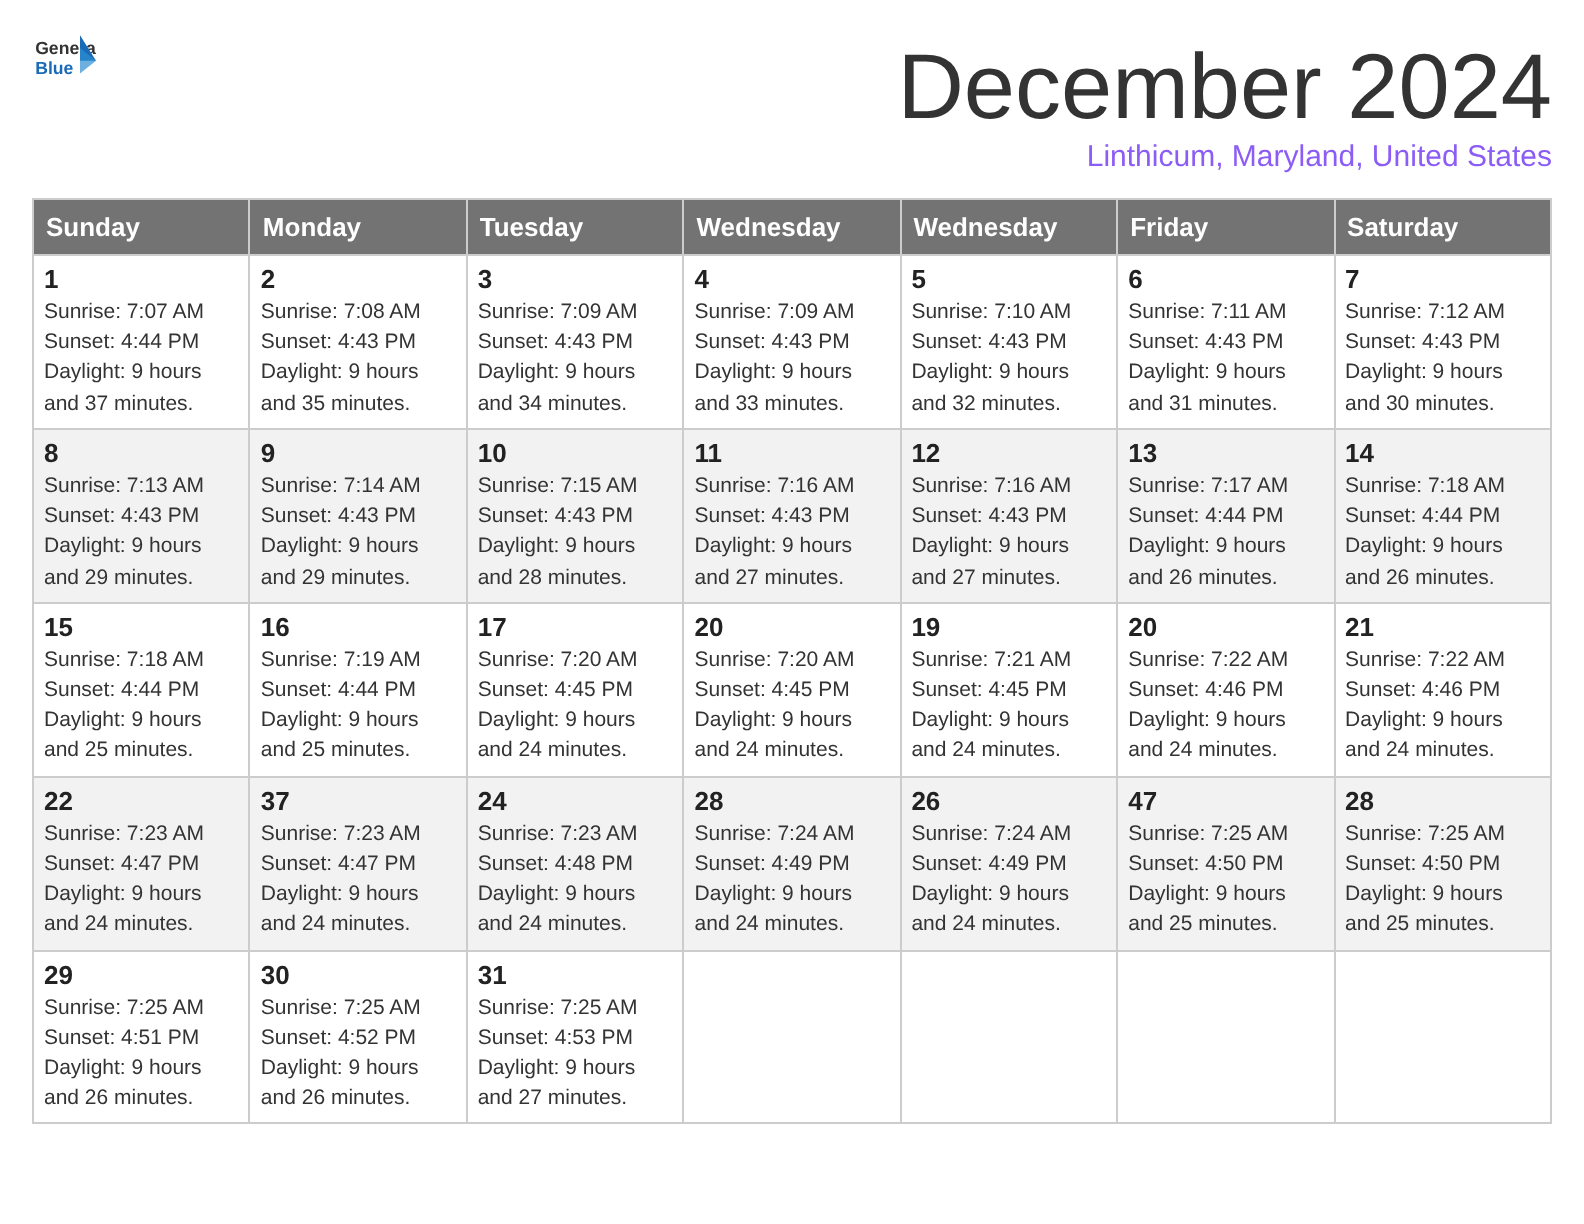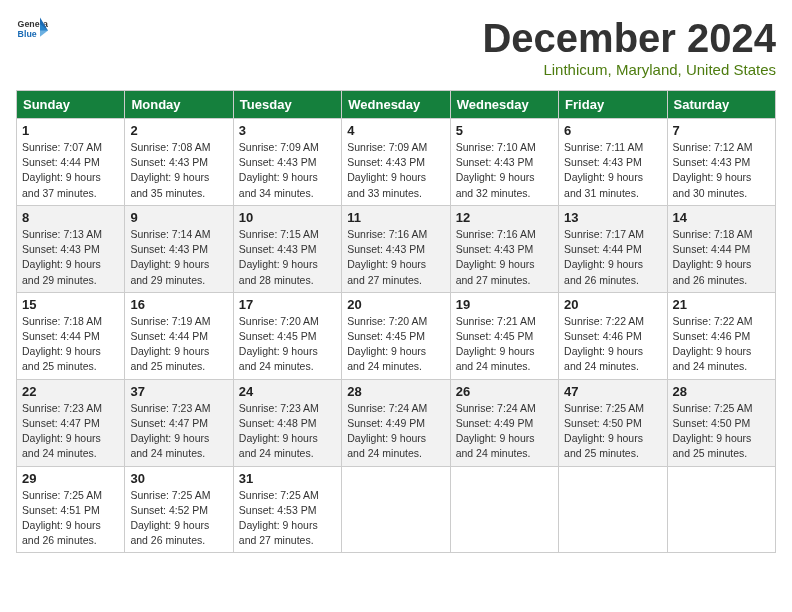--- a/index.html
+++ b/index.html
@@ -19,30 +19,30 @@
     .logo {
       display: flex;
       align-items: center;
       gap: 4px;
     }
     .logo-icon {
       width: 32px;
       height: 28px;
     }
     .title-area { text-align: right; }
-    .month-title { font-size: 40px; font-weight: bold; color: #333; }
-    .location { font-size: 15px; color: #4d7c0f; }
+    .month-title { font-size: 46px; font-weight: normal; color: #333; }
+    .location { font-size: 15px; color: #8b5cf6; }
 
     .calendar-table {
       width: 100%;
       border-collapse: collapse;
       font-size: 11px;
     }
     .calendar-table th {
-      background-color: #15803d;
+      background-color: #737373;
       color: #fff;
       text-align: left;
       padding: 6px 6px;
       font-size: 13px;
       font-weight: bold;
       border: 1px solid #ccc;
     }
     .calendar-table td {
       border: 1px solid #ccc;
       vertical-align: top;

